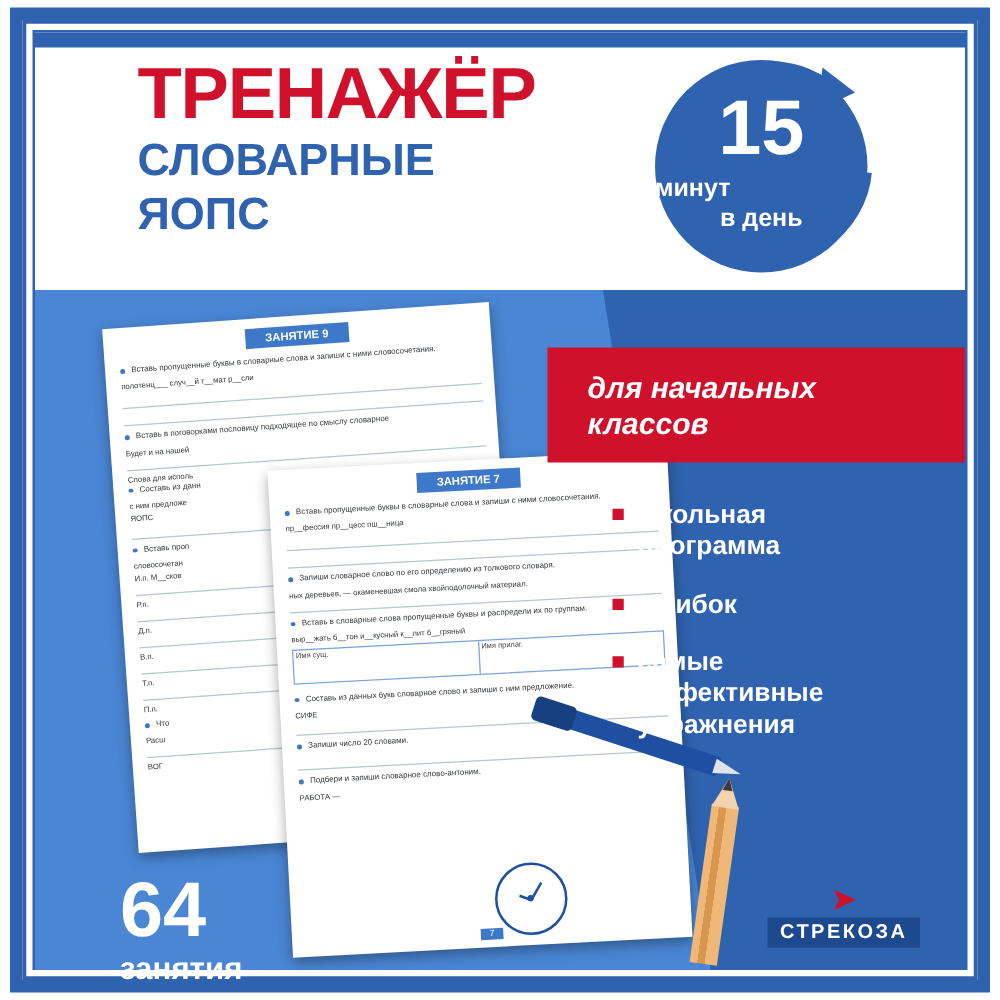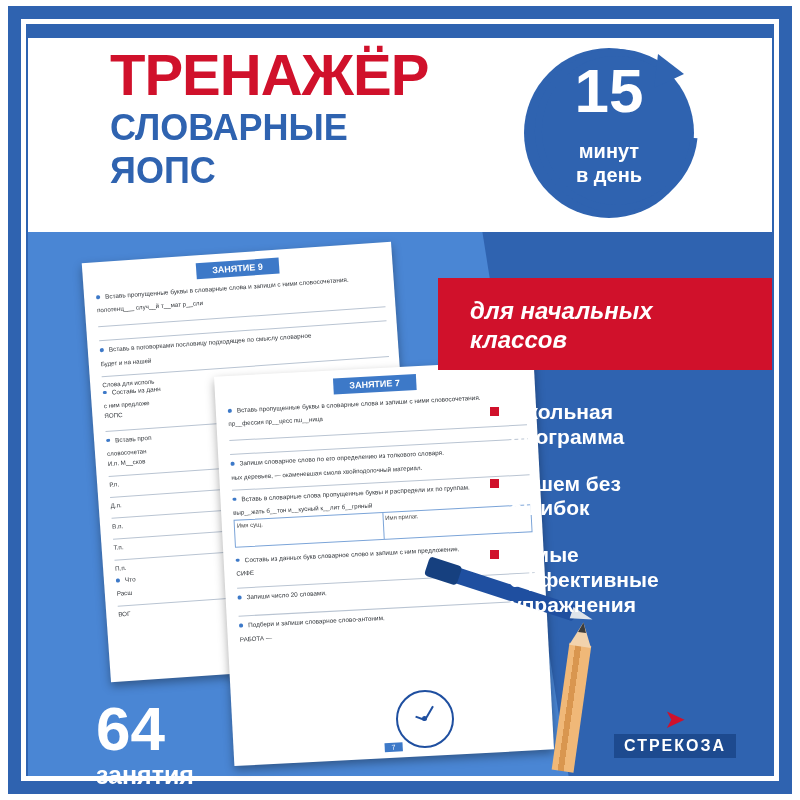--- a/index.html
+++ b/index.html
@@ -20,22 +20,22 @@
   .blue-diag:before{content:"";position:absolute;left:-60px;top:-40px;width:560px;height:700px;background:#4a86d4;transform:rotate(-9deg);}
 
   
   .title-wrap{position:absolute;left:110px;top:46px;width:430px;}
   .title-main{font-size:58px;font-weight:bold;color:#d0112b;letter-spacing:-1px;line-height:1;margin:0;font-family:"Liberation Sans",sans-serif;}
   .title-sub{font-size:36px;font-weight:bold;color:#2f63b0;line-height:1.02;margin-top:6px;}
 
   
   .circle-badge{position:absolute;left:524px;top:48px;width:170px;height:170px;}
   .circle-badge .ring{position:absolute;left:0;top:0;width:170px;height:170px;border-radius:50%;background:#2f63b0;}
-  .circle-badge .num{position:absolute;left:0;top:12px;width:170px;text-align:center;color:#fff;font-size:62px;font-weight:bold;line-height:1;}
-  .circle-badge .t1{position:absolute;left:0;top:92px;width:170px;text-align:center;color:#fff;font-size:20px;font-weight:bold;}
+  .circle-badge .num{position:absolute;left:0;top:24px;width:170px;text-align:center;color:#fff;font-size:62px;font-weight:bold;line-height:1;}
+  .circle-badge .t1{position:absolute;left:0;top:92px;width:170px;color:#fff;font-size:20px;font-weight:bold;}
   .circle-badge .t2{position:absolute;left:0;top:116px;width:170px;text-align:center;color:#fff;font-size:20px;font-weight:bold;}
   .arrow-arc{position:absolute;left:-6px;top:-10px;width:190px;height:190px;}
 
   
   .red-banner{position:absolute;left:438px;top:278px;width:334px;height:92px;background:#d0112b;}
   .red-banner .rb-text{position:absolute;left:32px;top:18px;color:#fff;font-size:24px;font-weight:bold;line-height:1.22;font-style:italic;}
 
   
   .features{position:absolute;left:510px;top:400px;width:268px;}
   .feature{color:#fff;font-size:21px;font-weight:bold;line-height:1.18;margin-bottom:22px;position:relative;padding-left:0;}
@@ -202,21 +202,20 @@
   </div>
 
   <div class="features">
     <div class="feature">
       <span class="sq"></span>
       <div>школьная</div>
       <div>программа</div>
     </div>
     <div class="feature">
       <span class="sq"></span>
-      <div>пишем без</div>
       <div>ошибок</div>
     </div>
     <div class="feature">
       <span class="sq"></span>
       <div>самые</div>
       <div>эффективные</div>
       <div>упражнения</div>
     </div>
   </div>
 

